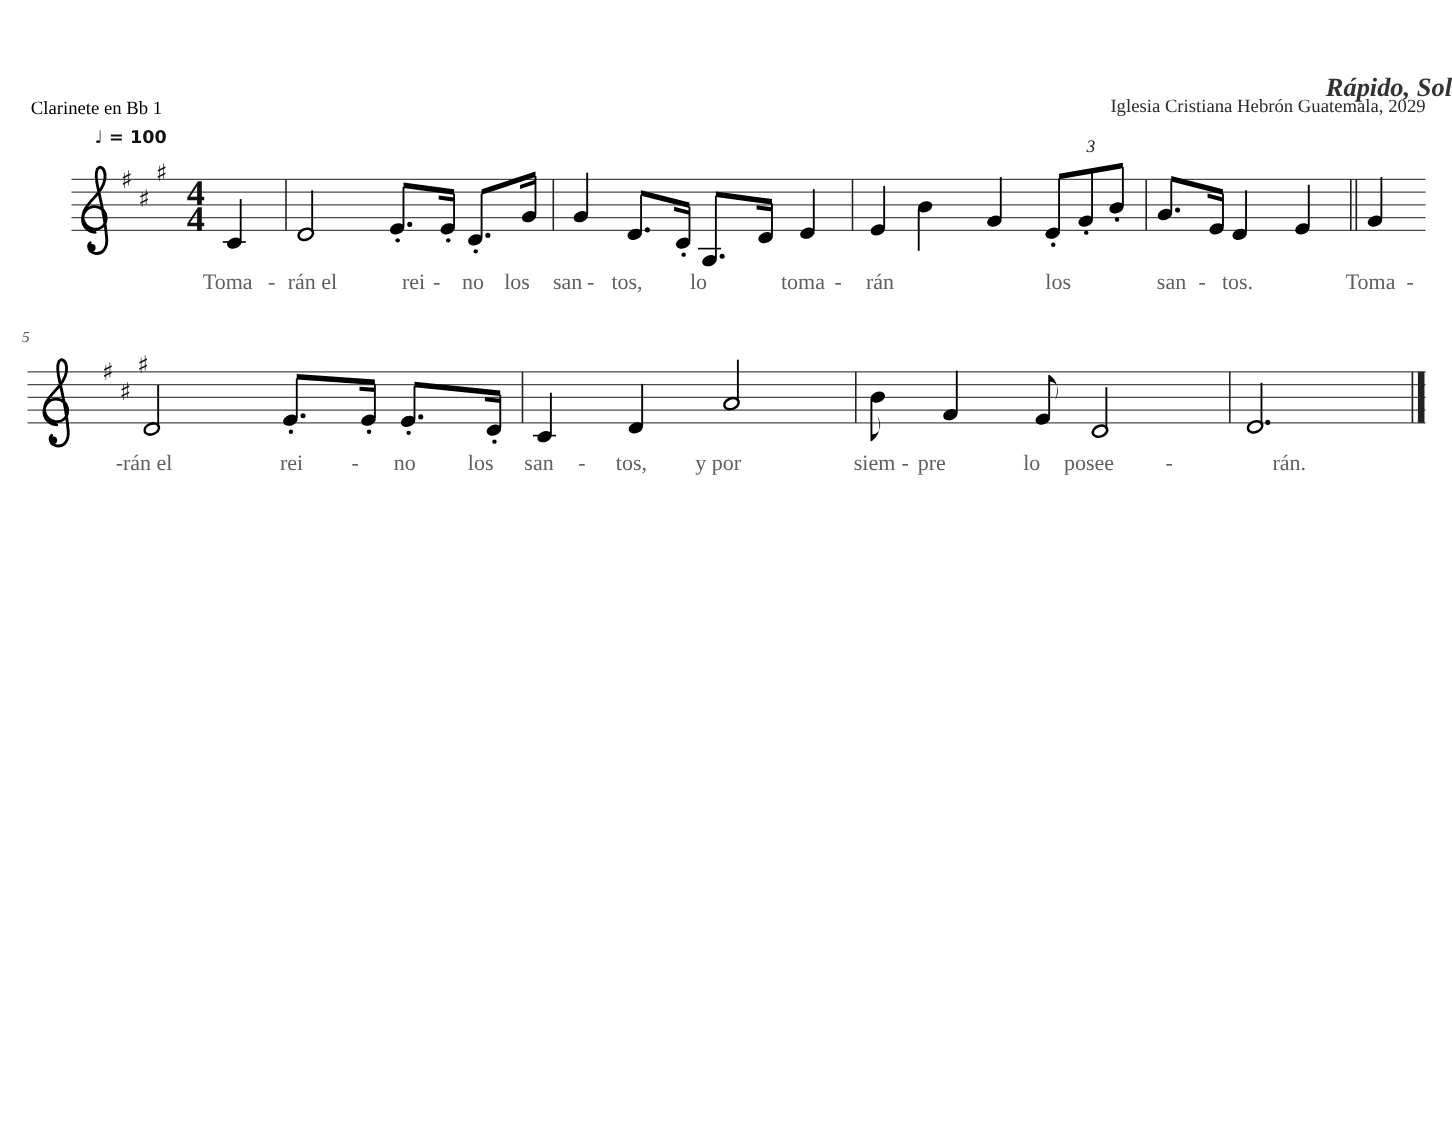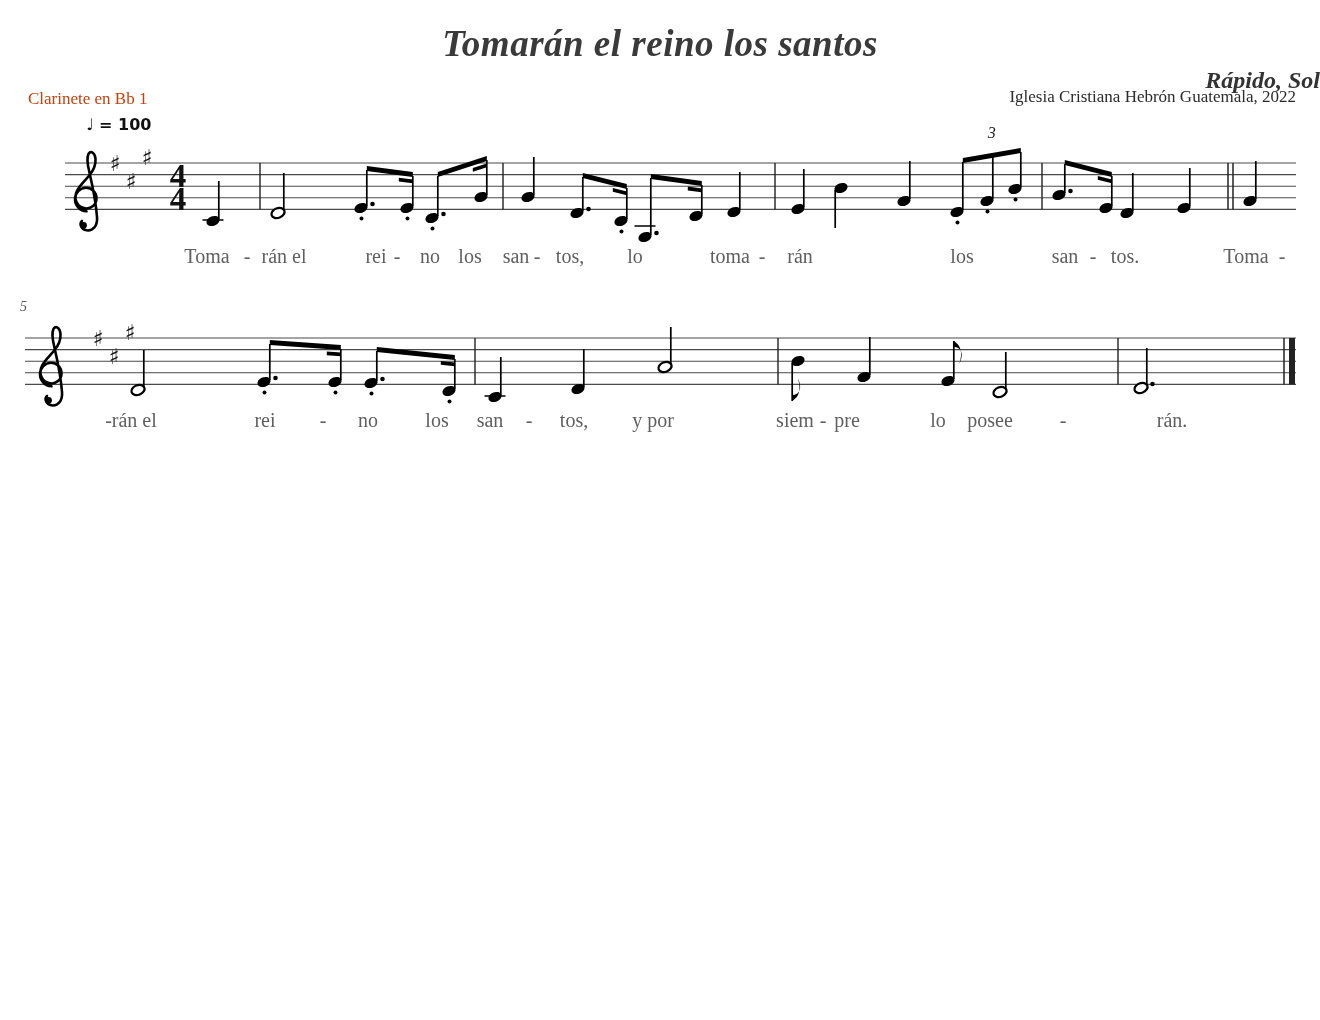--- a/index.html
+++ b/index.html
@@ -3,39 +3,38 @@
 <meta charset="utf-8">
 <style>
   html,body{margin:0;padding:0;background:#fff;}
   .page{position:relative;width:1320px;height:1020px;background:#ffffff;overflow:hidden;
         font-family:"Liberation Serif", serif;color:#2e2e2e;}
   .abs{position:absolute;}
   .title{top:22px;left:0;width:1320px;text-align:center;font-size:37px;font-weight:bold;
          font-style:italic;color:#3a3a3a;letter-spacing:.5px;}
   .subtitle{top:67px;left:0;width:1320px;text-align:right;font-size:24px;font-weight:bold;
             font-style:italic;color:#333;}
-  .instrument{top:89px;left:28px;font-size:17px;color:#c2410c;}
+  .instrument{top:89px;left:28px;font-size:17px;color:#000000;}
   .attribution{top:87px;right:24px;font-size:17px;color:#2b2b2b;}
   .tempo{top:115px;left:86px;font-size:16px;font-weight:bold;color:#111;
          font-family:"DejaVu Sans", sans-serif;}
   svg#score{position:absolute;top:0;left:0;}
   .lyric{font-family:"Liberation Serif", serif;font-size:20px;fill:#5f5f5f;}
   .mnum{font-family:"Liberation Serif", serif;font-style:italic;font-size:14px;fill:#555;}
   .tsig{font-family:"Liberation Serif", serif;font-weight:bold;font-size:33px;fill:#111;}
   .sharp{font-family:"DejaVu Sans", sans-serif;font-size:22px;fill:#111;}
   .trip{font-family:"Liberation Serif", serif;font-style:italic;font-size:16px;fill:#222;}
 </style>
 </head>
 <body>
 
 <div class="page">
-  <div class="abs title">Tomarán el reino los santos</div>
   <div class="abs subtitle">Rápido, Sol</div>
   <div class="abs instrument">Clarinete en Bb 1</div>
-  <div class="abs attribution">Iglesia Cristiana Hebrón Guatemala, 2022</div>
+  <div class="abs attribution">Iglesia Cristiana Hebrón Guatemala, 2029</div>
   <div class="abs tempo">♩ = 100</div>
   <svg id="score" width="1320" height="1020" viewBox="0 0 1320 1020">
       <g>
         <line x1="65" y1="163" x2="1296" y2="163" stroke="#4a4a4a" stroke-width="1.1"></line>
         <line x1="65" y1="174.6" x2="1296" y2="174.6" stroke="#4a4a4a" stroke-width="1.1"></line>
         <line x1="65" y1="186.2" x2="1296" y2="186.2" stroke="#4a4a4a" stroke-width="1.1"></line>
         <line x1="65" y1="197.8" x2="1296" y2="197.8" stroke="#4a4a4a" stroke-width="1.1"></line>
         <line x1="65" y1="209.4" x2="1296" y2="209.4" stroke="#4a4a4a" stroke-width="1.1"></line>
         <line x1="260" y1="163" x2="260" y2="209.4" stroke="#222222" stroke-width="1.4"></line>
         <line x1="503" y1="163" x2="503" y2="209.4" stroke="#222222" stroke-width="1.4"></line>

